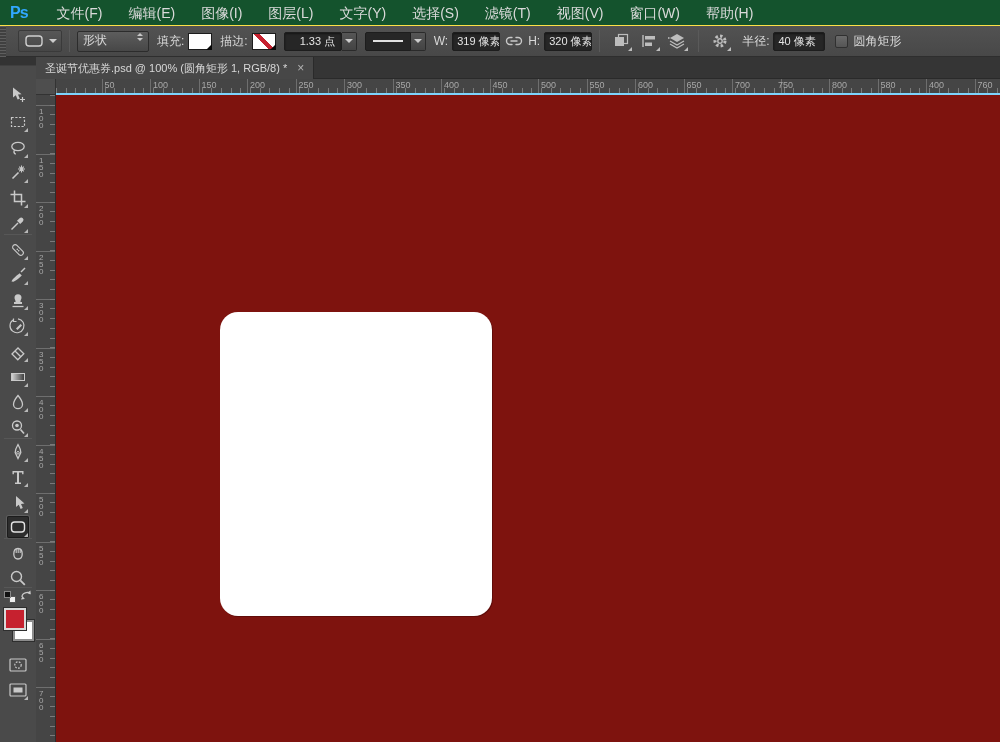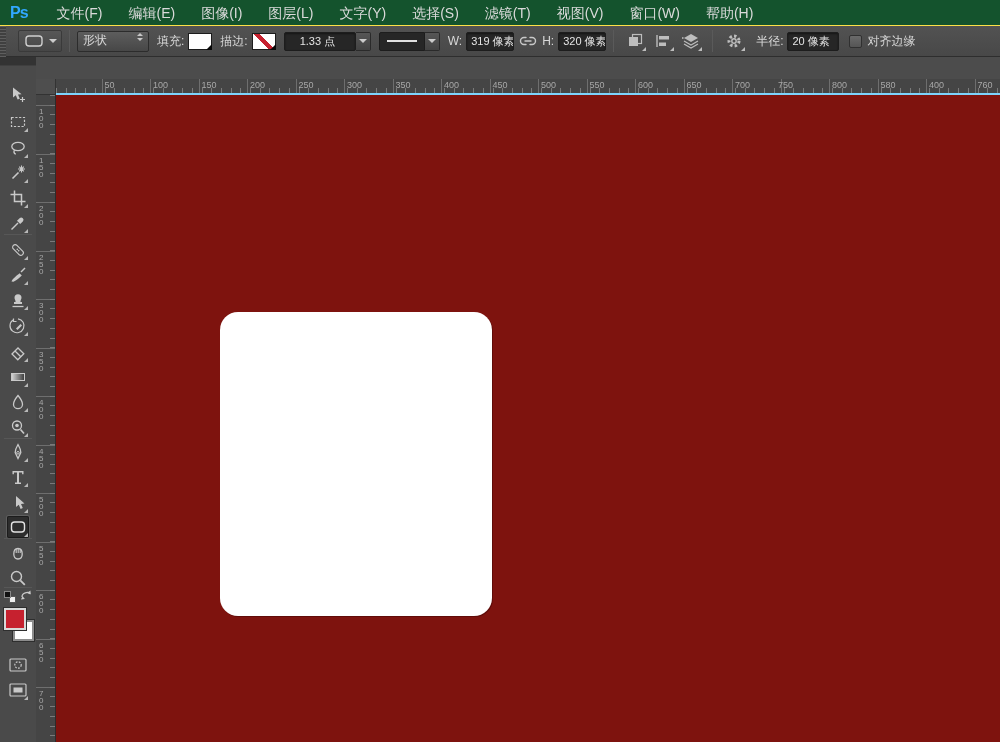--- a/index.html
+++ b/index.html
@@ -144,21 +144,21 @@
     <div class="swatch">
         <span class="mini-caret"></span>
       </div>
 
     <span class="ob-label">描边:</span>
     <div class="swatch stroke-none">
         <span class="mini-caret"></span>
       </div>
 
     <div class="combo" style="margin-left:8px;">
-      <div class="field" style="width:72px;padding-left:15px;">1.33 点</div>
+      <div class="field" style="width:58px;padding-left:15px;">1.33 点</div>
       <div class="drop-btn">
           <div class="caret-down"></div>
         </div>
     </div>
 
     <div class="combo" style="margin-left:8px;">
       <div class="linestyle-box">
           <div class="line"></div>
         </div>
       <div class="drop-btn">
@@ -208,24 +208,24 @@
 
     <div class="icon-btn">
       <svg width="18" height="18" viewBox="0 0 18 18">
         <circle cx="9" cy="9" r="5" fill="none" stroke="#bdbdbd" stroke-width="3" stroke-dasharray="2.4 2.2"></circle>
         <circle cx="9" cy="9" r="2.2" fill="none" stroke="#bdbdbd" stroke-width="1.4"></circle>
       </svg>
       <span class="flyout-dot"></span>
     </div>
 
     <span class="ob-label">半径:</span>
-    <div class="field" style="width:52px;">20 像素</div>
+    <div class="field" style="width:52px;">40 像素</div>
 
     <div class="checkbox"></div>
-    <span>对齐边缘</span>
+    <span>圆角矩形</span>
   </div>
 
   <div id="toolbox">
     <div id="toolbox-header"></div>
 
     <div class="tool" style="top:27px;">
       <svg width="18" height="18" viewBox="0 0 18 18">
           <path d="M4 1.5 L4 11.5 L6.8 9.2 L8.6 13.6 L10.8 12.7 L9 8.4 L12.6 8.2 Z" fill="#c9c9c9"></path>
           <path d="M13.5 11 v5 M11 13.5 h5" stroke="#c9c9c9" stroke-width="1.2"></path>
         </svg>
@@ -381,20 +381,26 @@
         </svg>
     </div>
     <div class="tool flyout" style="top:622px;">
       <svg width="20" height="16" viewBox="0 0 20 16">
           <rect x="2" y="2" width="16" height="12" rx="1" fill="none" stroke="#c9c9c9" stroke-width="1.2"></rect>
           <rect x="5.5" y="5.5" width="9" height="5" fill="#c9c9c9"></rect>
         </svg>
     </div>
   </div>
 
+  <div id="tabbar">
+    <div id="doc-tab">
+      <span>圣诞节优惠券.psd @ 100% (圆角矩形 1, RGB/8) *</span>
+      <span id="tab-close">×</span>
+    </div>
+  </div>
 
   <div id="ruler-corner"></div>
   <div id="hruler" class="ruler">
       <div class="htick" style="left: 45.5px;"></div>
       <span class="hlabel" style="left: 48.5px;">50</span>
       <div class="htick" style="left: 94px;"></div>
       <span class="hlabel" style="left: 97px;">100</span>
       <div class="htick" style="left: 142.5px;"></div>
       <span class="hlabel" style="left: 145.5px;">150</span>
       <div class="htick" style="left: 191px;"></div>

